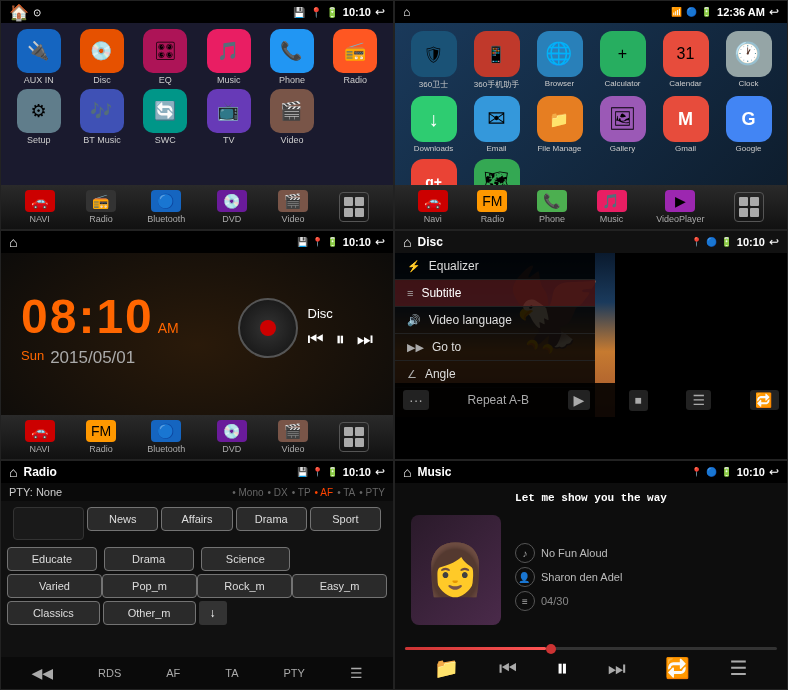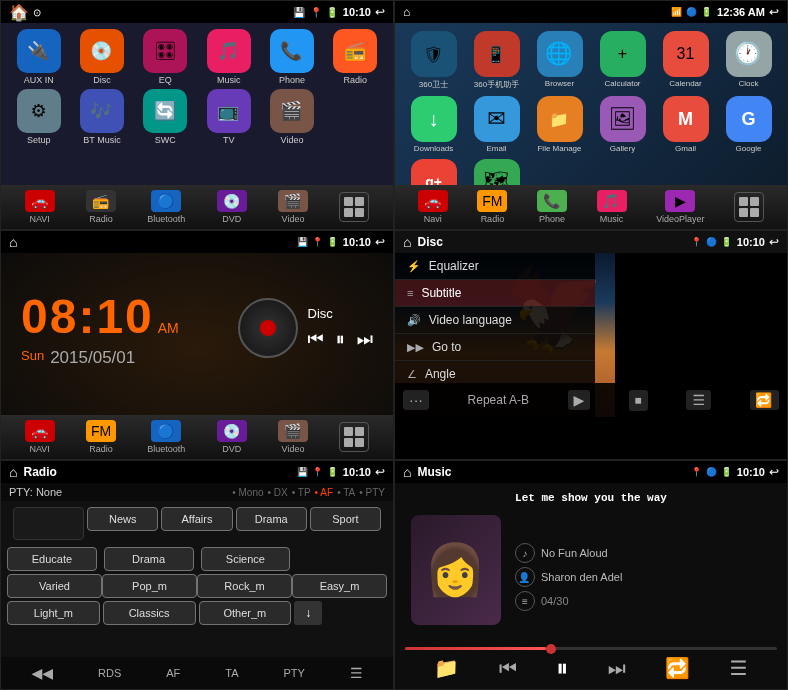--- a/index.html
+++ b/index.html
@@ -484,21 +484,20 @@
       <div class="p5-btn">Drama</div>
       <div class="p5-btn">Science</div>
     </div>
     <div style="display:grid;grid-template-columns:repeat(4,1fr);gap:0;margin:3px 0;">
       <div class="p5-btn">Varied</div>
       <div class="p5-btn">Pop_m</div>
       <div class="p5-btn">Rock_m</div>
       <div class="p5-btn">Easy_m</div>
     </div>
     <div style="display:grid;grid-template-columns:repeat(4,1fr);gap:3px;margin:3px 0;">
-      <div class="p5-btn">Light_m</div>
       <div class="p5-btn">Classics</div>
       <div class="p5-btn">Other_m</div>
       <div class="p5-scroll">↓</div>
     </div>
   </div>
   <div class="p5-bottom">
     <span style="color:#aaa;font-size:14px;">◀◀</span>
     <span class="p5-bottom-item">RDS</span>
     <span class="p5-bottom-item">AF</span>
     <span class="p5-bottom-item">TA</span>

